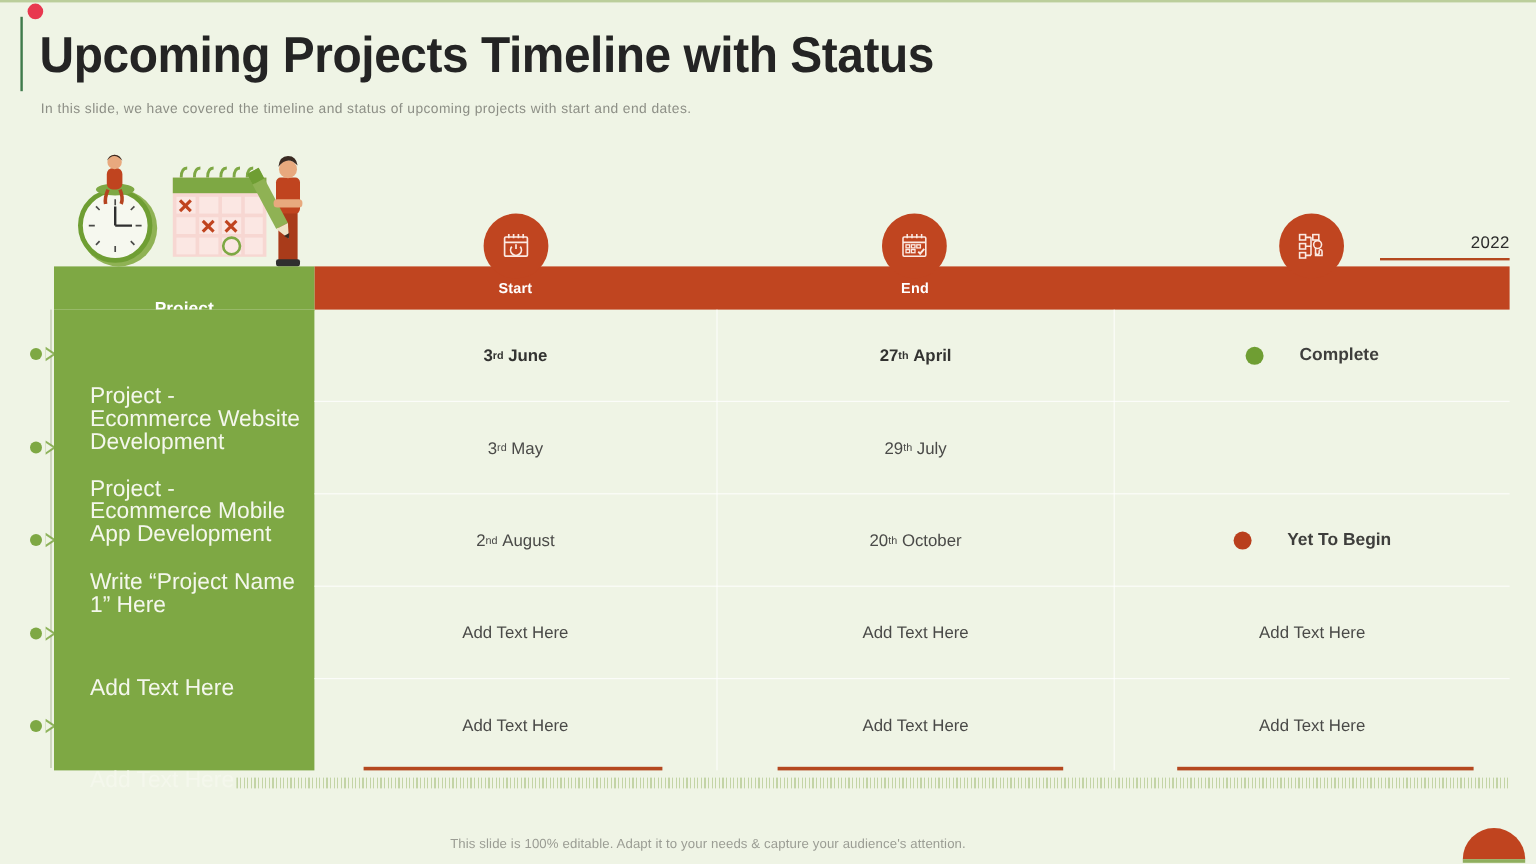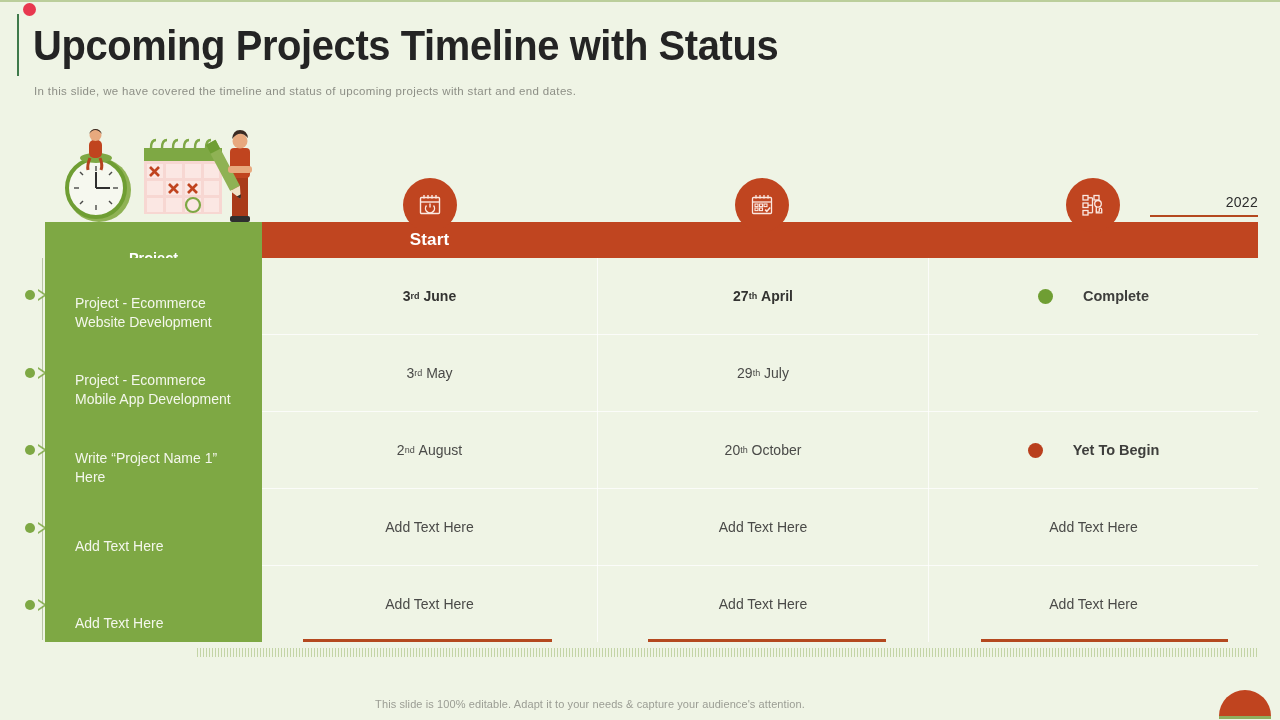--- a/index.html
+++ b/index.html
@@ -50,21 +50,21 @@
     border-bottom:1px solid #e9f0dd;
   }
   .hdr-green span{color:#fff;font-size:14.5px;font-weight:bold;margin-top:36px;}
 
   .hdr-orange{
     position:absolute;left:217px;top:0;width:996px;height:36px;
     background:#c04520;
   }
   .hdr-cell{
     position:absolute;top:0;height:36px;display:flex;align-items:center;justify-content:center;
-    color:#fff;font-size:17px;font-weight:bold;letter-spacing:.2px;
+    color:#fff;font-size:12px;font-weight:bold;letter-spacing:.2px;
   }
   .hc-start{left:217px;width:335px;}
   .hc-end{left:552px;width:331px;}
   .hc-stage{left:883px;width:330px;}
 
   
   .badge{
     position:absolute;top:-44px;width:54px;height:54px;border-radius:50%;
     background:#c04520;display:flex;align-items:center;justify-content:center;
   }
@@ -72,21 +72,21 @@
   .badge.b2{left:690px;}
   .badge.b3{left:1021px;}
   .badge svg{display:block;}
 
   
   .proj-col{
     position:absolute;left:0;top:36px;width:217px;height:384px;background:#7ea844;
   }
   .proj-cell{
     position:absolute;left:30px;width:175px;
-    color:#f4f7ec;font-size:14px;line-height:19px;
+    color:#f4f7ec;font-size:19px;line-height:19px;margin-top:27px;
   }
 
   
   .grid{position:absolute;left:217px;top:36px;width:996px;height:384px;}
   .row-line{position:absolute;left:0;width:996px;height:1px;background:#ffffff;opacity:.75;}
   .col-line{position:absolute;top:0;width:1px;height:384px;background:#ffffff;opacity:.75;}
 
   .cell{
     position:absolute;display:flex;align-items:center;justify-content:center;
     font-size:14px;color:#4a4a48;
@@ -274,20 +274,23 @@
         <rect x="14" y="3.5" width="5" height="4.5"></rect>
         <circle cx="18" cy="11.8" r="3.3"></circle>
         <path d="M16.3 14.5v4.2a1.5 1.5 0 0 0 3 0v-2"></path>
         <path d="M19.3 16.8c.6-1 2.4-.8 2.4.7v3.4h-5.4v-2.4"></path>
       </svg>
     </div>
 
     <div class="hdr-cell hc-start">
       <span>Start</span>
     </div>
+    <div class="hdr-cell hc-end">
+      <span>End</span>
+    </div>
 
     <div class="proj-col">
       <div class="proj-cell" style="top:36px">Project - Ecommerce Website Development</div>
       <div class="proj-cell" style="top:113px">Project - Ecommerce Mobile App Development</div>
       <div class="proj-cell" style="top:191px">Write “Project Name 1” Here</div>
       <div class="proj-cell" style="top:279px">Add Text Here</div>
       <div class="proj-cell" style="top:356px">Add Text Here</div>
     </div>
 
     <div class="grid">

